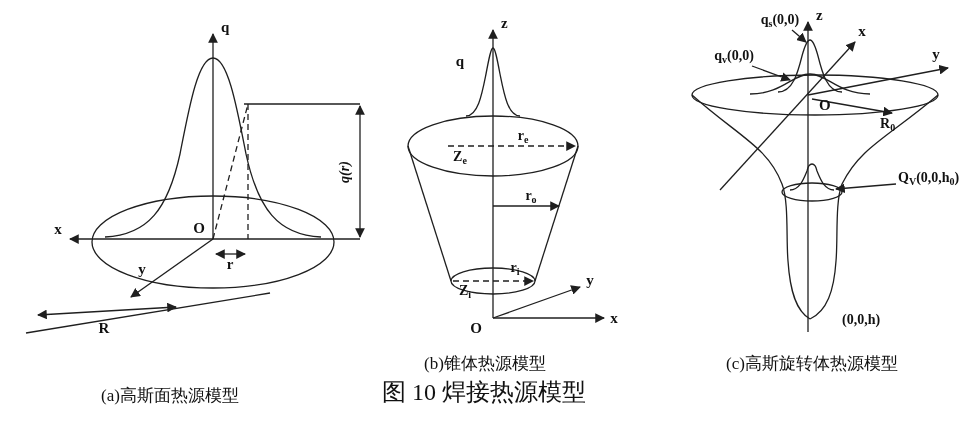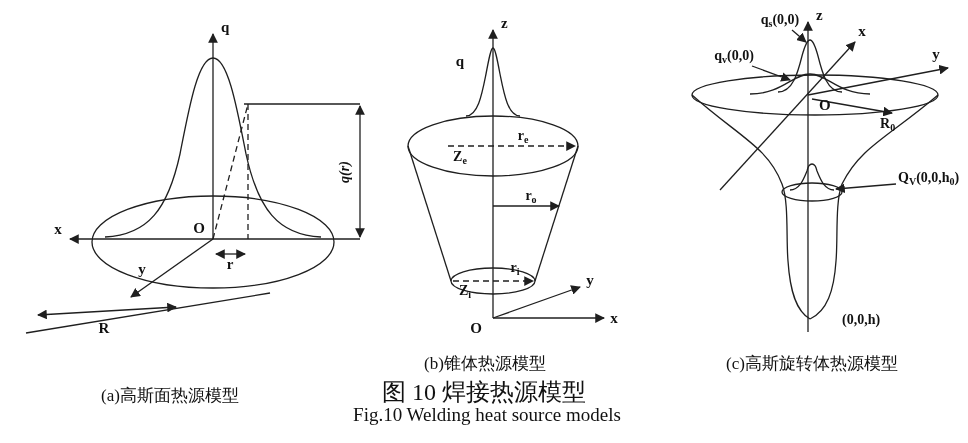--- a/index.html
+++ b/index.html
@@ -138,15 +138,14 @@
     <text class="mid" x="230" y="124"><tspan>R</tspan><tspan class="sub" dy="3">0</tspan></text>
     <text class="mid" x="248" y="178"><tspan>Q</tspan><tspan class="sub" dy="3">V</tspan><tspan dy="-3">(0,0,h</tspan><tspan class="sub" dy="3">0</tspan><tspan dy="-3">)</tspan></text>
     <text class="mid" x="192" y="320">(0,0,h)</text>
   </svg>
 
   <div class="caption cap-panel" style="left:170px; top:352px;margin-top:32px;">(a)高斯面热源模型</div>
   <div class="caption cap-panel" style="left:485px; top:352px;">(b)锥体热源模型</div>
   <div class="caption cap-panel" style="left:812px; top:352px;">(c)高斯旋转体热源模型</div>
 
   <div class="caption cap-zh" style="left:484px; top:376px;">图 10  焊接热源模型</div>
-  <div class="caption cap-en" style="left:487px; top:404px;">Fig.10  Welding heat source models</div>
 
 </div>
 
 </body></html>

